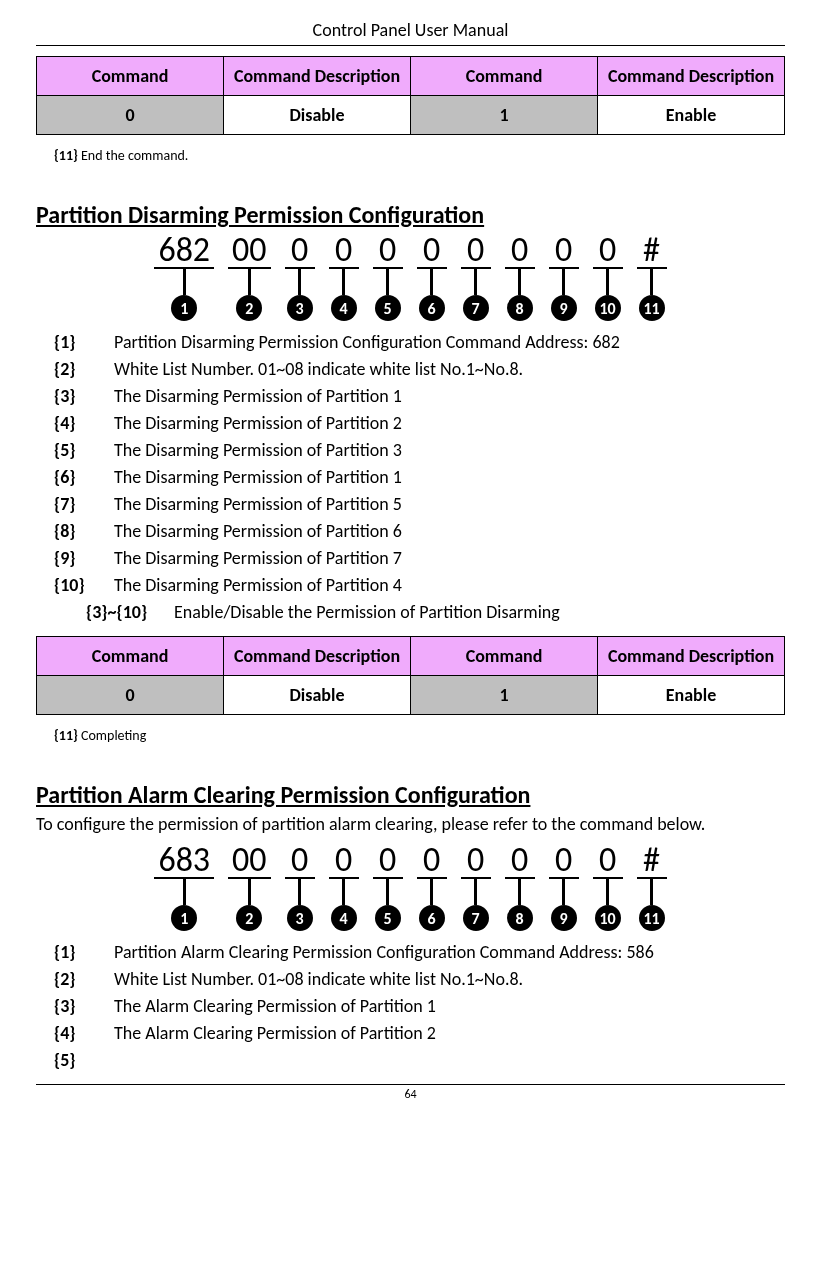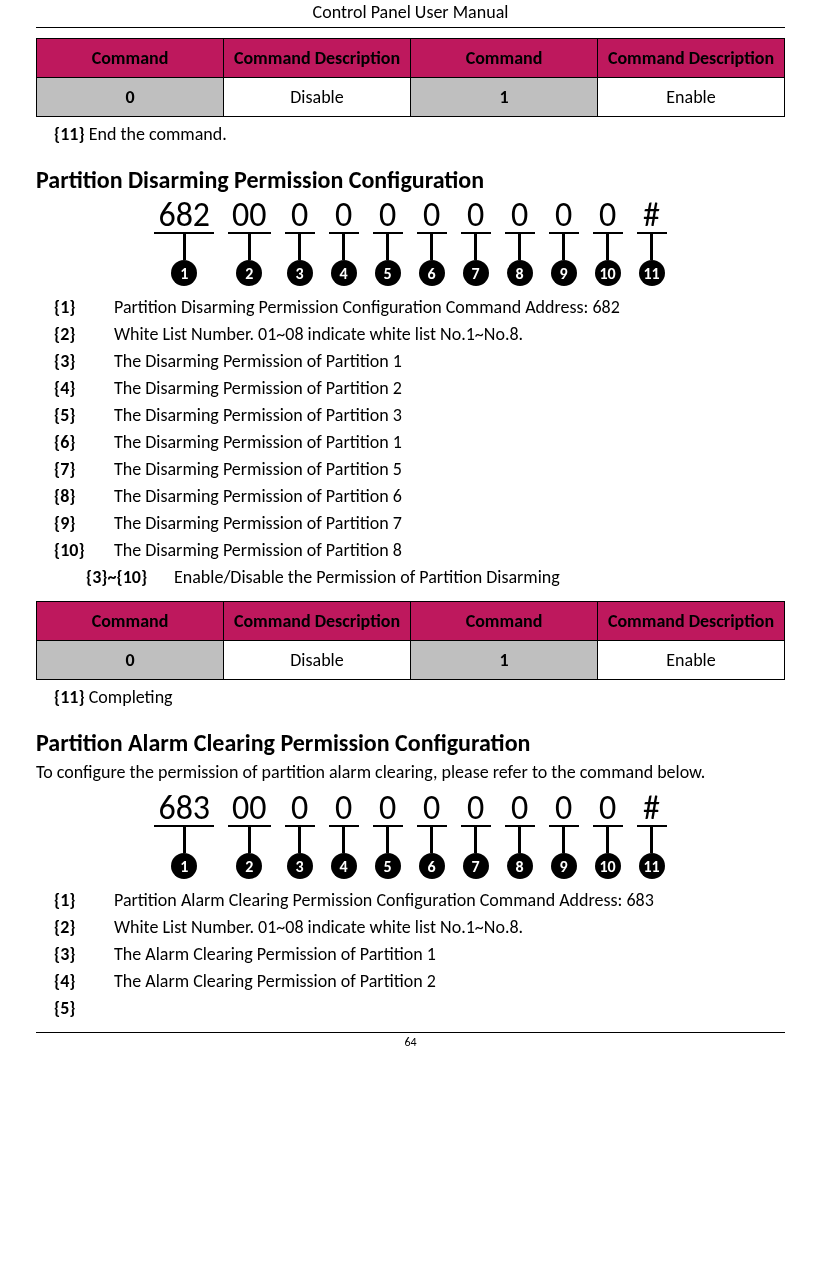--- a/index.html
+++ b/index.html
@@ -6,21 +6,21 @@
     font-family: Calibri, Arial, sans-serif;
     background: #fff;
     color: #000;
     margin: 0;
     padding: 0;
   }
   .page {
     width: 821px;
     min-height: 1286px;
     box-sizing: border-box;
-    padding: 1px 36px 12px 36px;
+    padding: 19px 36px 12px 36px;
     position: relative;
   }
   .header-title {
     text-align: center;
     font-size: 18px;
     margin: 0 0 4px 0;
   }
   .hr {
     border-top: 1.5px solid #000;
     margin: 2px 0 10px 0;
@@ -36,38 +36,40 @@
   table.cmd {
     border-collapse: collapse;
     width: 100%;
     table-layout: fixed;
   }
   table.cmd th, table.cmd td {
     border: 1.5px solid #000;
     text-align: center;
     font-size: 18px;
     padding: 8px 4px;
+    font-weight: bold;
   }
   table.cmd th {
-    background: #be185d;
+    background: #f0abfc;
     font-weight: bold;
   }
   table.cmd td.shaded {
     background: #bfbfbf;
     font-weight: bold;
   }
   .note-line {
-    font-size: 18px;
-    margin-top: 6px;
+    font-size: 14px;
+    margin-top: 12px;
     padding-left: 18px;
   }
   h2.section {
     font-size: 24px;
     font-weight: bold;
-    margin: 20px 0 4px 0;
+    margin: 36px 0 4px 0;
+    text-decoration: underline;
   }
   p.intro {
     font-size: 18px;
     margin: 0 0 8px 0;
   }
   .cmd-diagram {
     display: flex;
     flex-direction: row;
     align-items: flex-start;
     justify-content: center;
@@ -246,21 +248,21 @@
       <div class="row">
         <span class="tag">{8}</span>
         <span>The Disarming Permission of Partition 6</span>
       </div>
       <div class="row">
         <span class="tag">{9}</span>
         <span>The Disarming Permission of Partition 7</span>
       </div>
       <div class="row">
         <span class="tag">{10}</span>
-        <span>The Disarming Permission of Partition 8</span>
+        <span>The Disarming Permission of Partition 4</span>
       </div>
       <div class="row wide">
         <span class="tag">{3}~{10}</span>
         <span>Enable/Disable the Permission of Partition Disarming</span>
       </div>
     </div>
 
   <table class="cmd" style="margin-top:10px">
     <tbody>
         <tr>
@@ -339,21 +341,21 @@
       <div class="cmd-seg">
         <div class="val">#</div>
         <div class="connector"></div>
         <div class="num-circle">11</div>
       </div>
     </div>
 
   <div class="desc-list" id="desc2">
       <div class="row">
         <span class="tag">{1}</span>
-        <span>Partition Alarm Clearing Permission Configuration Command Address: 683</span>
+        <span>Partition Alarm Clearing Permission Configuration Command Address: 586</span>
       </div>
       <div class="row">
         <span class="tag">{2}</span>
         <span>White List Number. 01~08 indicate white list No.1~No.8.</span>
       </div>
       <div class="row">
         <span class="tag">{3}</span>
         <span>The Alarm Clearing Permission of Partition 1</span>
       </div>
       <div class="row">

